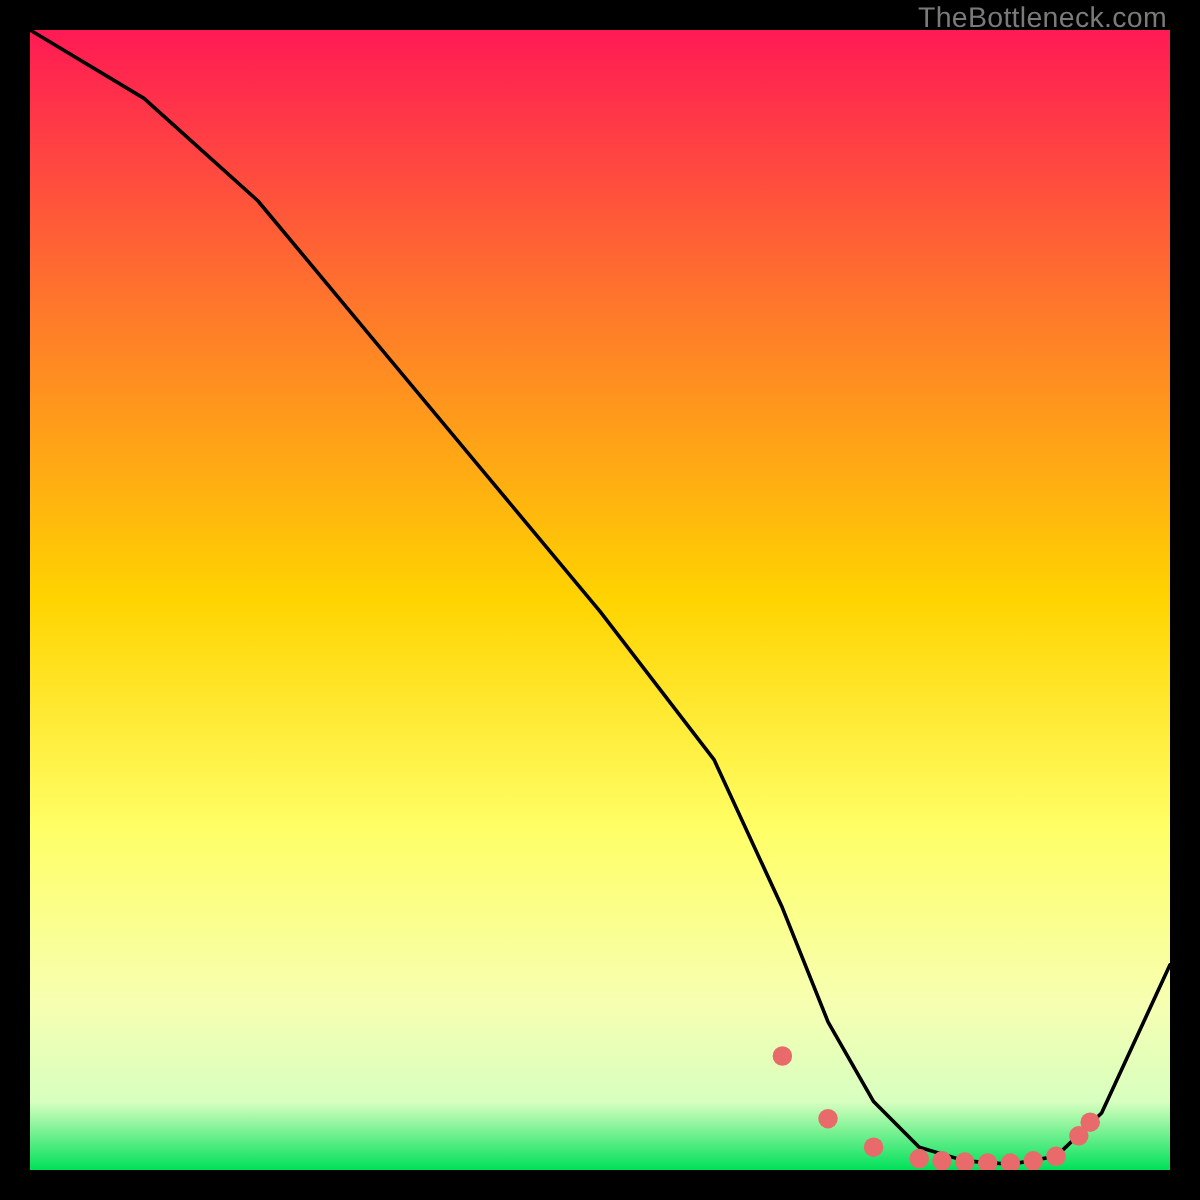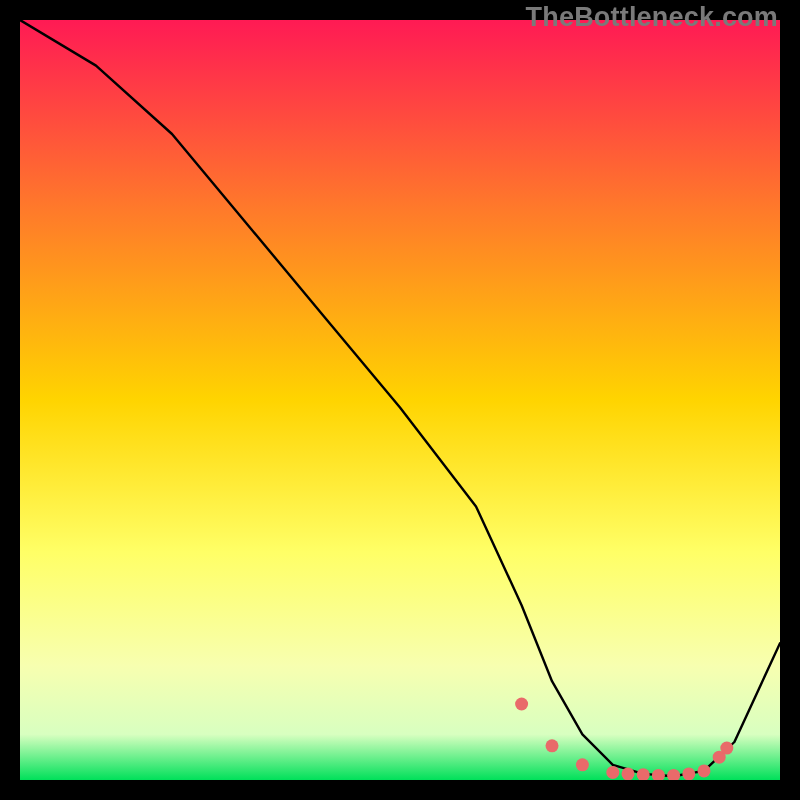--- a/index.html
+++ b/index.html
@@ -16,23 +16,23 @@
     left: 20px;
     top: 20px;
     width: 760px;
     height: 760px;
   }
   .watermark {
     position: absolute;
     top: 2px;
     right: 22px;
     color: #7a7a7a;
-    font-size: 27px;
+    font-size: 19px;
     letter-spacing: 0.2px;
-    font-weight: 700;
+    font-weight: 400;
   }
 </style>
 </head>
 <body>
 
 <svg class="plot" viewBox="0 0 760 760" preserveAspectRatio="none">
   <defs>
     <linearGradient id="bg-grad" x1="0" y1="0" x2="0" y2="1">
       <stop offset="0%" stop-color="#ff1a54"></stop>
       <stop offset="25%" stop-color="#ff7a2a"></stop>

